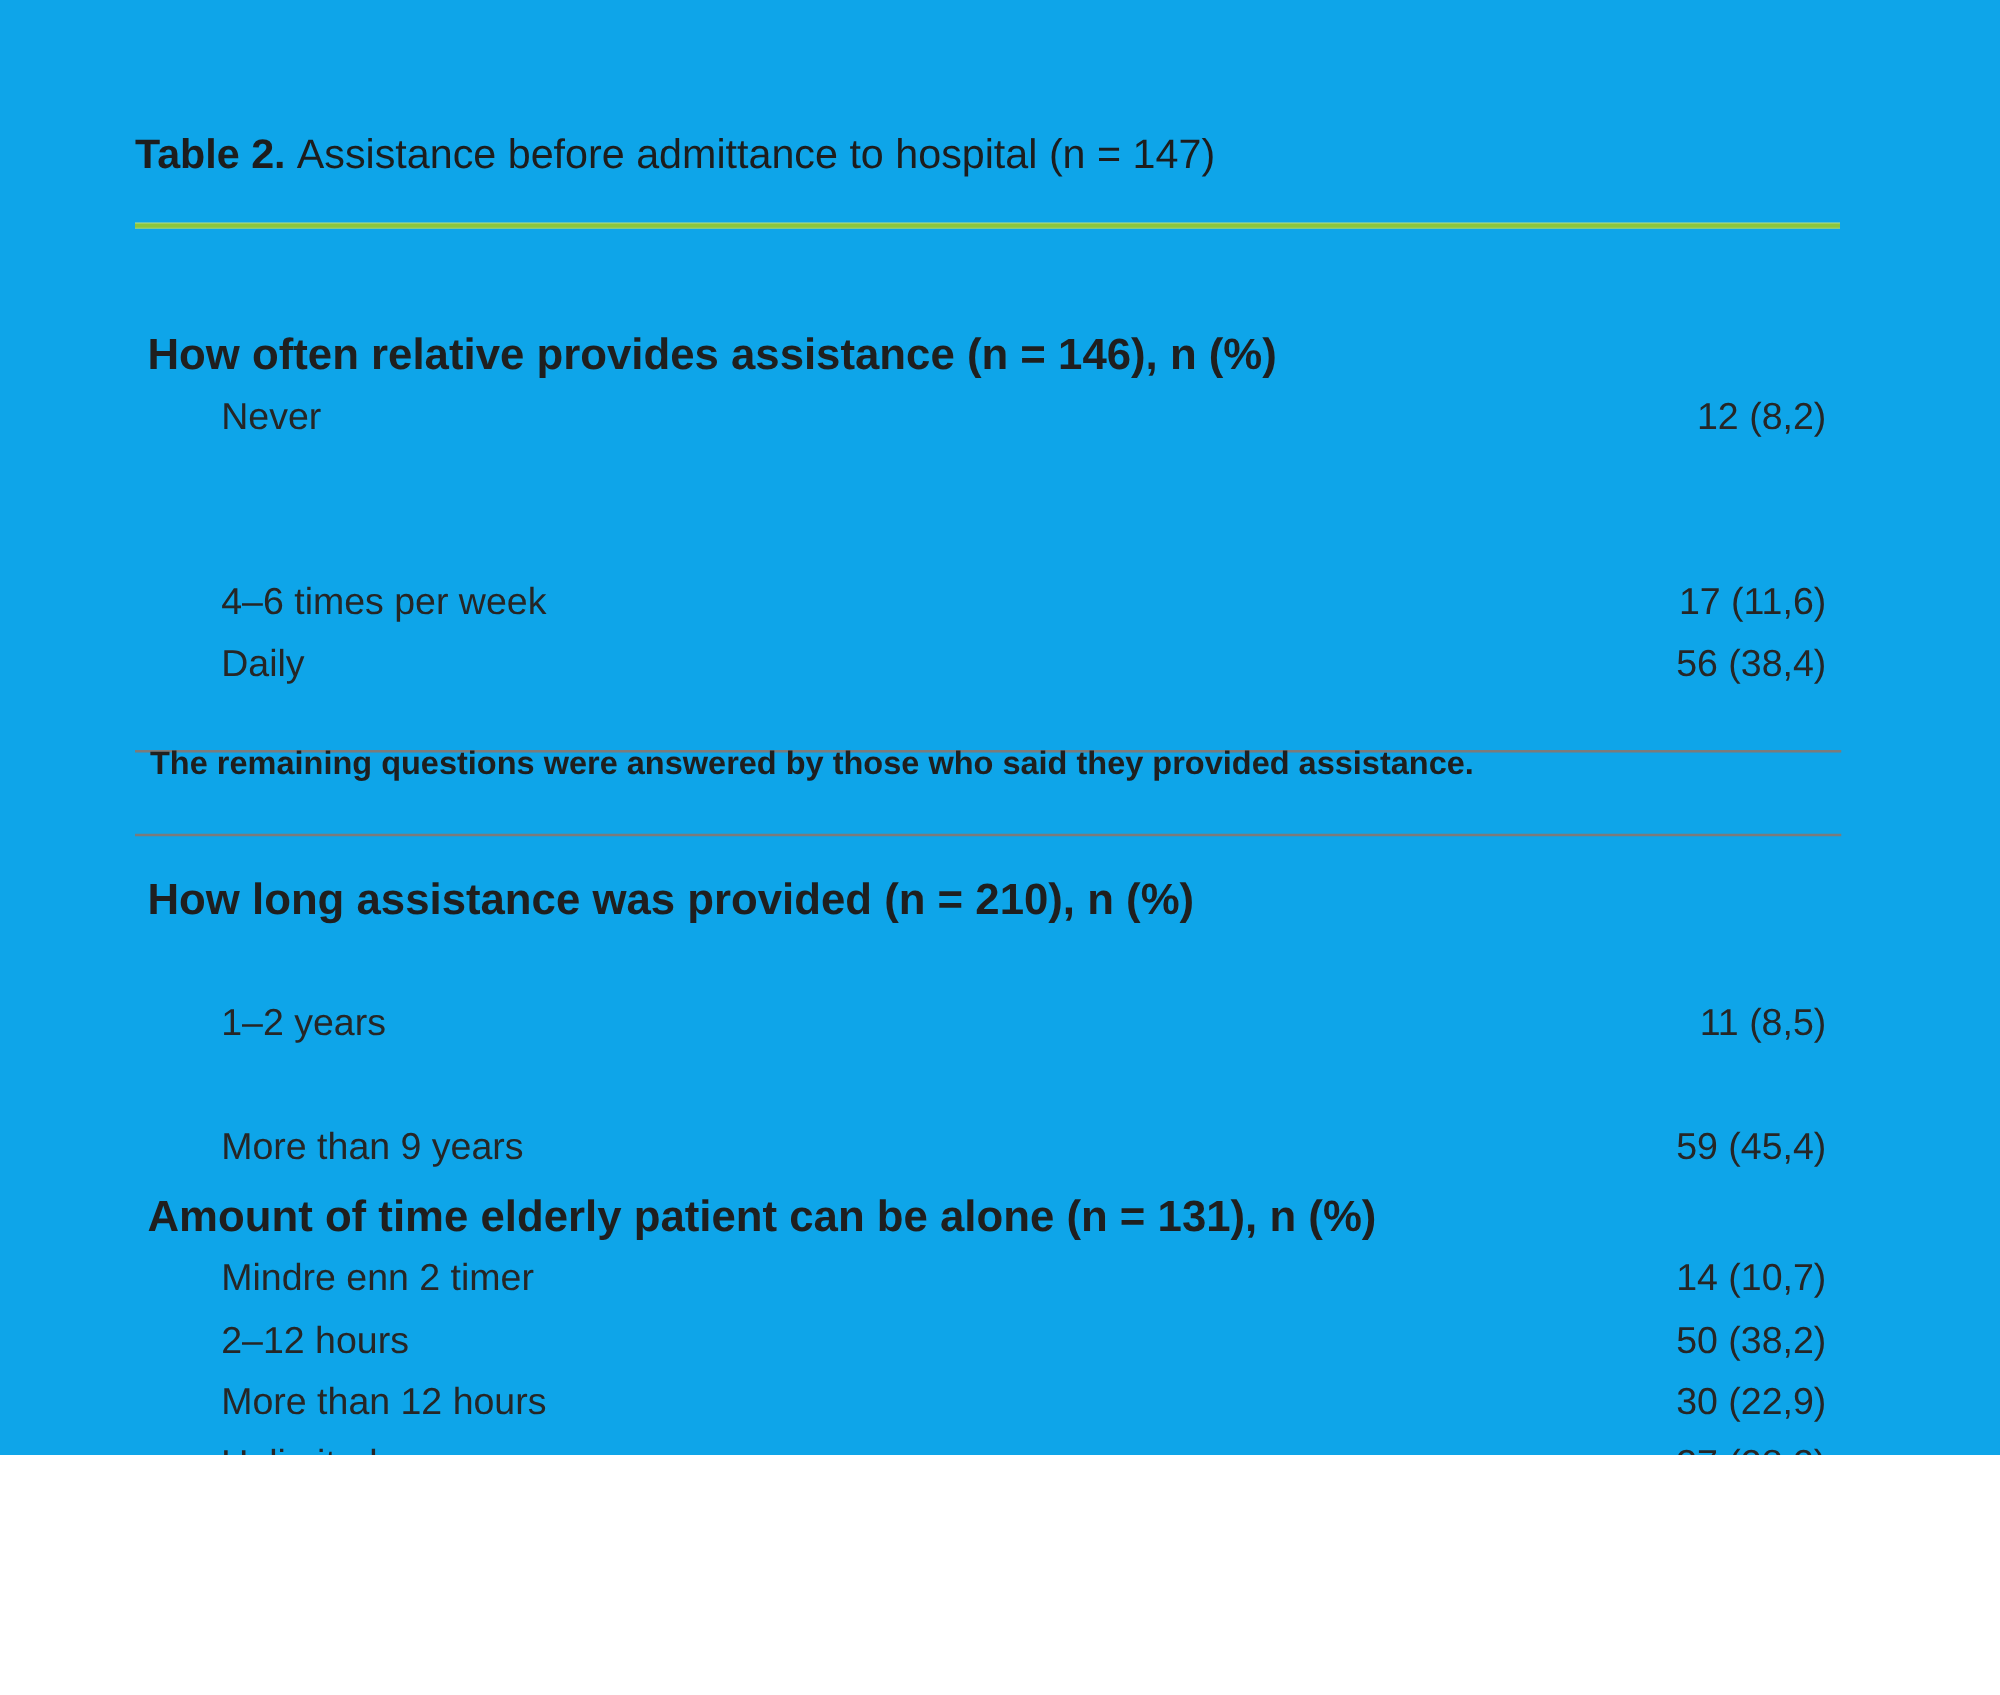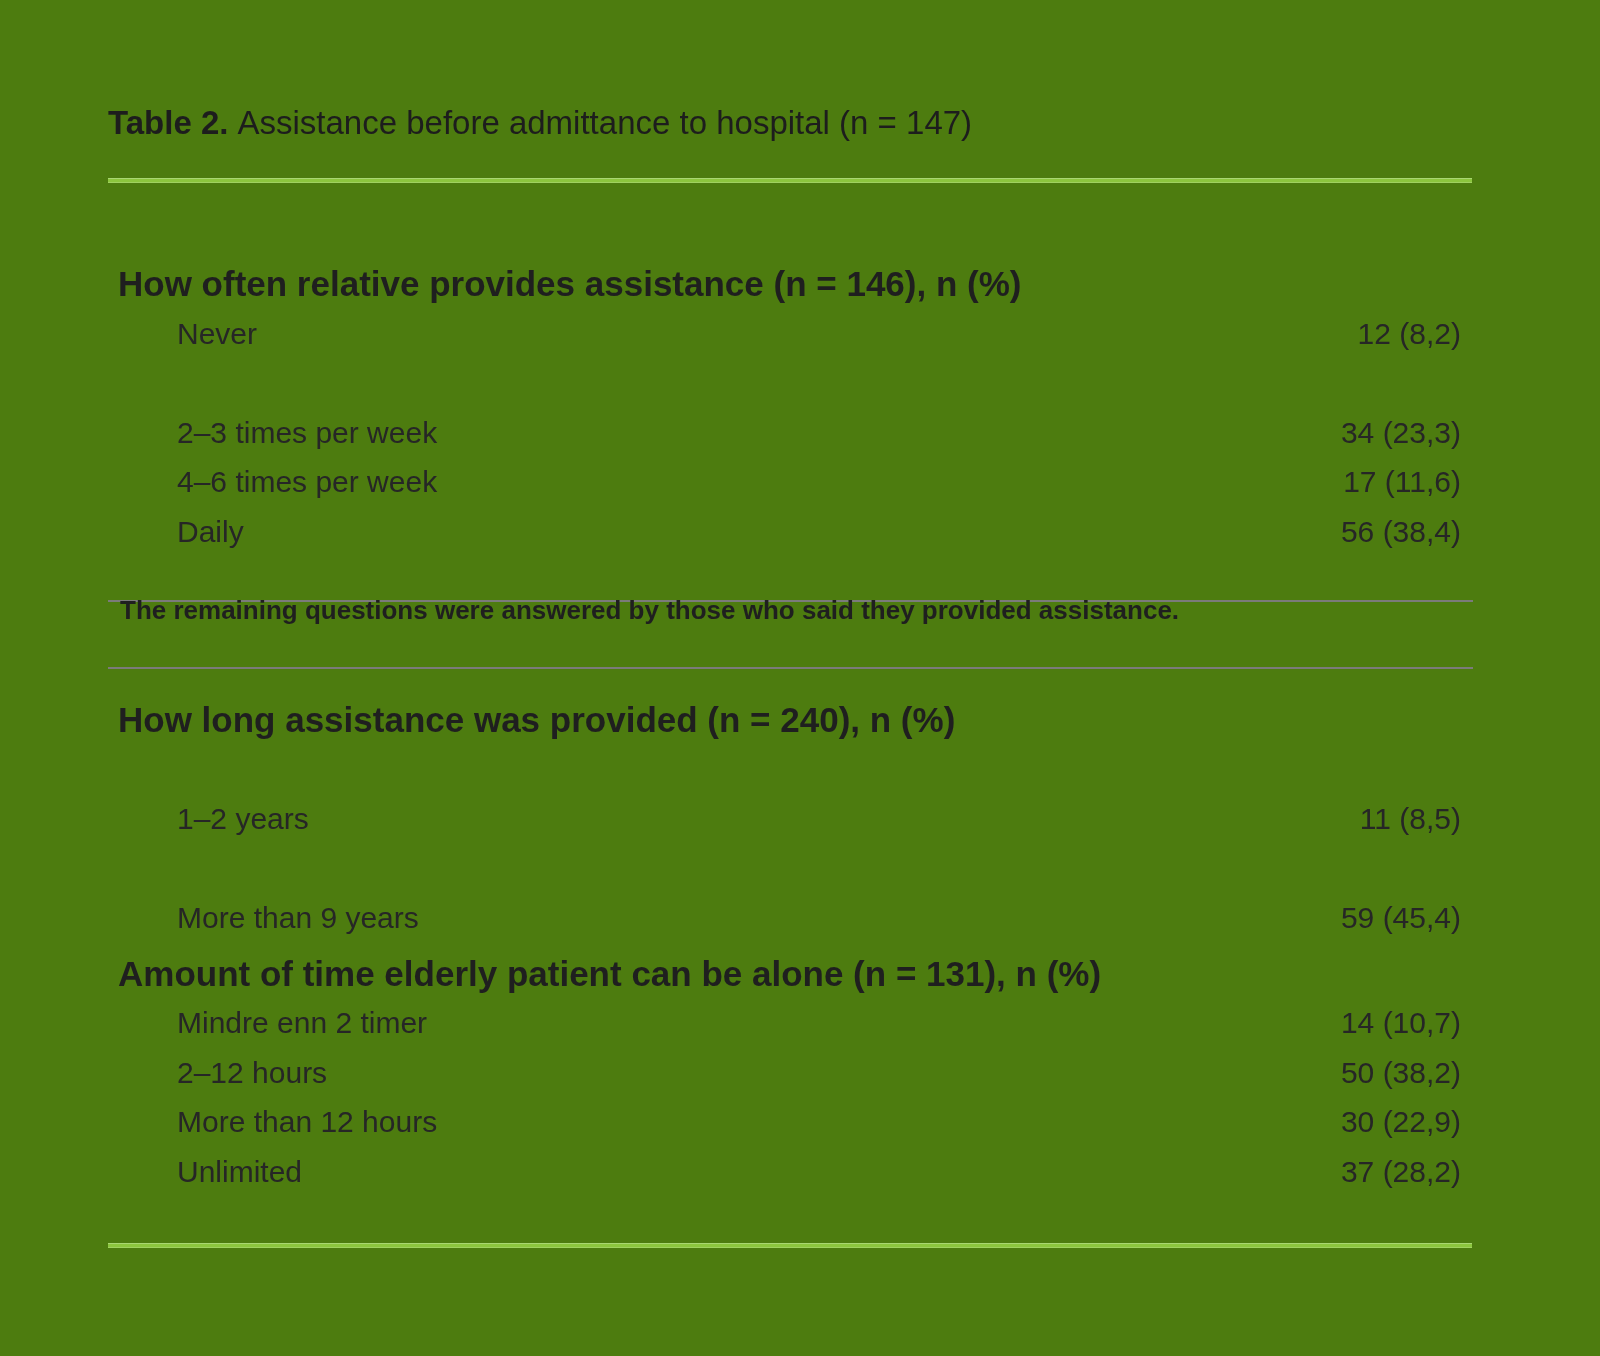--- a/index.html
+++ b/index.html
@@ -1,20 +1,20 @@
 <!DOCTYPE html>
 <html><head>
 <meta charset="utf-8">
 <style>
   html, body { margin: 0; padding: 0; background: #ffffff; }
   .page {
     position: relative;
     width: 1600px;
-    height: 1356px;
-    background: #4d7c0f;
+    height: 1164px;
+    background: #0ea5e9;
     font-family: "Liberation Sans", "DejaVu Sans", sans-serif;
     color: #232323;
     overflow: hidden;
   }
   .title {
     position: absolute;
     left: 108px;
     top: 103px;
     font-size: 33px;
     line-height: 40px;
@@ -84,38 +84,34 @@
   </div>
 
   <div class="rule-green top"></div>
 
   <div class="sec-header" style="top:267px">How often relative provides assistance (n = 146), n (%)</div>
 
   <div class="row" style="top:317px">
     <span class="label">Never</span>
     <span class="value">12 (8,2)</span>
   </div>
-  <div class="row" style="top:416px">
-    <span class="label">2–3 times per week</span>
-    <span class="value">34 (23,3)</span>
-  </div>
   <div class="row" style="top:465px">
     <span class="label">4–6 times per week</span>
     <span class="value">17 (11,6)</span>
   </div>
   <div class="row" style="top:515px">
     <span class="label">Daily</span>
     <span class="value">56 (38,4)</span>
   </div>
 
   <div class="rule-gray first"></div>
   <div class="note">The remaining questions were answered by those who said they provided assistance.</div>
   <div class="rule-gray second"></div>
 
-  <div class="sec-header" style="top:703px">How long assistance was provided (n = 240), n (%)</div>
+  <div class="sec-header" style="top:703px">How long assistance was provided (n = 210), n (%)</div>
 
   <div class="row" style="top:802px">
     <span class="label">1–2 years</span>
     <span class="value">11 (8,5)</span>
   </div>
   <div class="row" style="top:901px">
     <span class="label">More than 9 years</span>
     <span class="value">59 (45,4)</span>
   </div>
 

